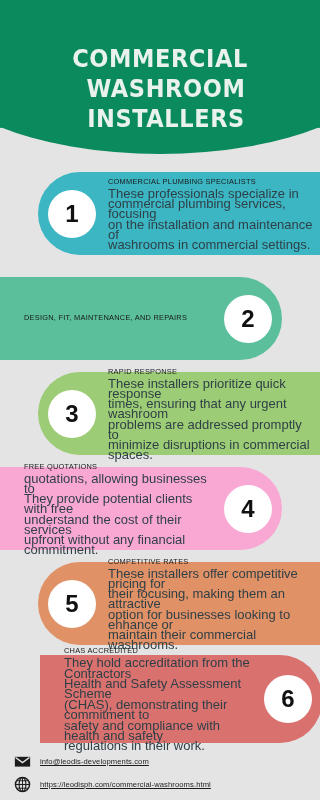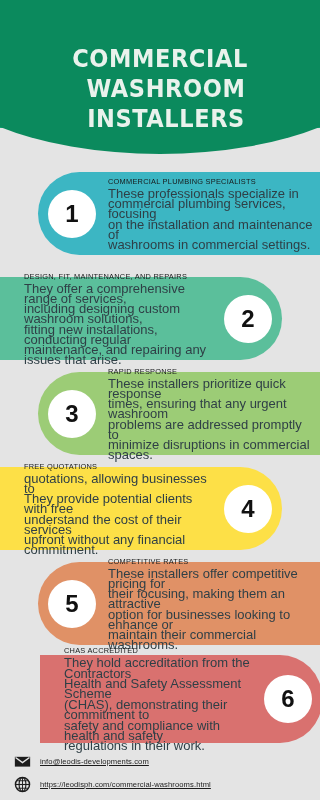--- a/index.html
+++ b/index.html
@@ -100,21 +100,21 @@
     font-size: 13px;
     line-height: 10.2px;
     color: #2f3f46;
   }
   .card-body span { display: block; }
 
   
   #card-1 { top: 172px; background: #3cb6c3; }
   #card-2 { top: 277px; background: #5bbf9b; }
   #card-3 { top: 372px; background: #9ccc76; }
-  #card-4 { top: 467px; background: #fde047; }
+  #card-4 { top: 467px; background: #f9a8d4; }
   #card-5 { top: 562px; background: #e09166; }
   #card-6 { top: 655px; background: #d9716f; height: 88px; margin-left: 40px; }
 
   #card-6 .card-body span { line-height: 10.4px; }
 
   
   .footer {
     position: absolute;
     left: 0;
     top: 750px;
@@ -167,26 +167,20 @@
       <span>commercial plumbing services, focusing</span>
       <span>on the installation and maintenance of</span>
       <span>washrooms in commercial settings.</span>
     </div>
   </div>
 </div>
 
 <div class="card right-num" id="card-2">
   <div class="card-text">
     <div class="card-heading">DESIGN, FIT, MAINTENANCE, AND REPAIRS</div>
-    <div class="card-body">
-      <span>They offer a comprehensive range of services,</span>
-      <span>including designing custom washroom solutions,</span>
-      <span>fitting new installations, conducting regular</span>
-      <span>maintenance, and repairing any issues that arise.</span>
-    </div>
   </div>
   <div class="card-circle">2</div>
 </div>
 
 <div class="card left-num" id="card-3">
   <div class="card-circle">3</div>
   <div class="card-text">
     <div class="card-heading">RAPID RESPONSE</div>
     <div class="card-body">
       <span>These installers prioritize quick response</span>

